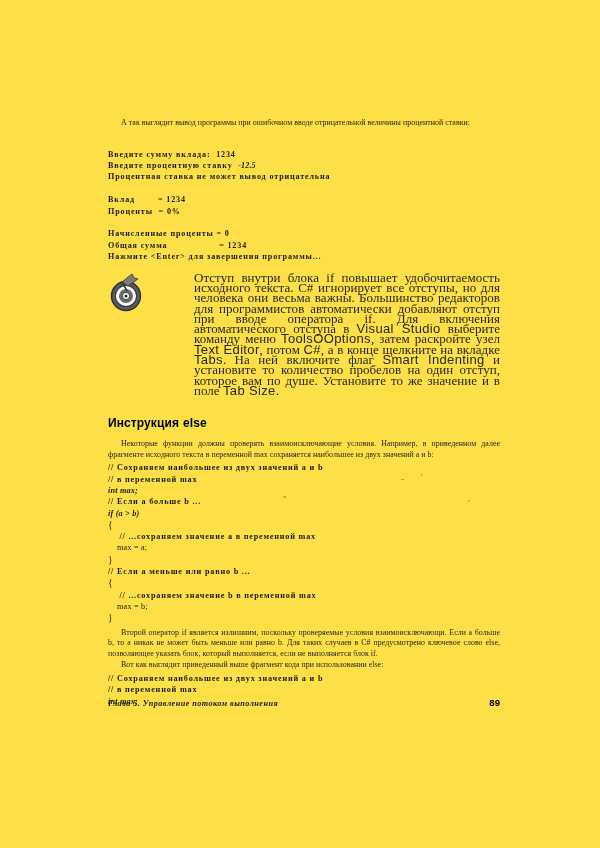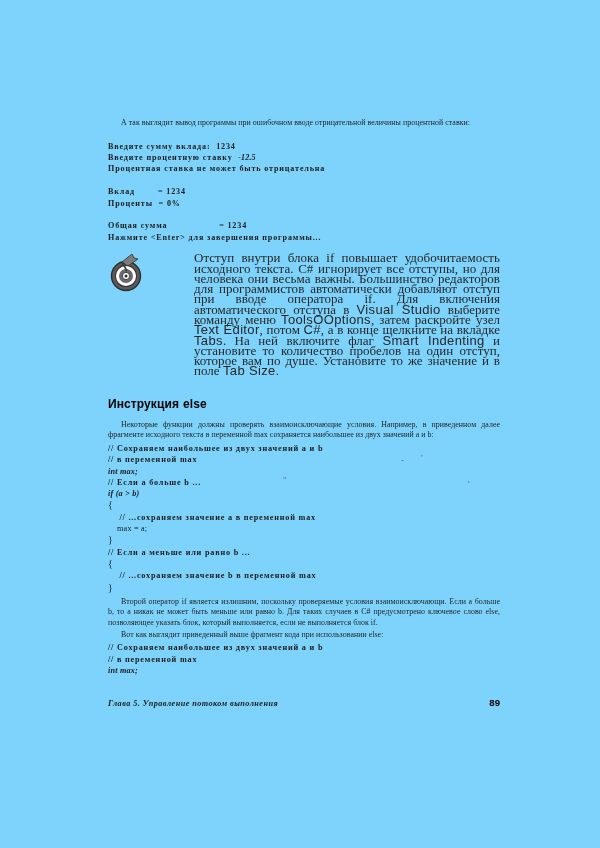--- a/index.html
+++ b/index.html
@@ -14,21 +14,21 @@
     font-family: "Liberation Serif", "DejaVu Serif", serif;
     color: #1c1c1c;
     overflow: hidden;
   }
 
   .page {
     position: absolute;
     left: 0; top: 0;
     width: 600px;
     height: 848px;
-    background: #7dd3fc;
+    background: #fde047;
   }
 
   .content {
     position: absolute;
     left: 108px;
     top: 118px;
     width: 392px;
   }
 
   
@@ -163,28 +163,29 @@
 </style>
 </head>
 <body>
 
 <div class="page">
 
   <div class="content">
 
     <p class="para indent">А так выглядит вывод программы при ошибочном вводе отрицательной величины процентной ставки:</p>
 
-    <div style="margin-top:12px;">
+    <div style="margin-top:20px;">
       <div class="console"><span>Введите сумму вклада:  1234</span></div>
       <div class="console"><span>Введите процентную ставку  </span><span class="userinput">-12.5</span></div>
-      <div class="console"><span>Процентная ставка не может быть отрицательна</span></div>
+      <div class="console"><span>Процентная ставка не может вывод отрицательна</span></div>
       <div class="spacer-line"></div>
       <div class="console"><span>Вклад        = 1234</span></div>
       <div class="console"><span>Проценты  = 0%</span></div>
       <div class="spacer-line"></div>
+      <div class="console"><span>Начисленные проценты = 0</span></div>
       <div class="console"><span>Общая сумма                  = 1234</span></div>
       <div class="console"><span>Нажмите &lt;Enter&gt; для завершения программы...</span></div>
     </div>
 
     <div class="tipblock">
       <div class="tip-icon">
         <svg width="38" height="40" viewBox="0 0 38 40" xmlns="http://www.w3.org/2000/svg">
           <circle cx="18" cy="23" r="14.5" fill="#5b5b5b"></circle>
           <circle cx="18" cy="23" r="14.5" fill="none" stroke="#2e2e2e" stroke-width="1.4"></circle>
           <circle cx="18" cy="23" r="10.6" fill="#ffffff"></circle>
@@ -210,20 +211,21 @@
       <div class="code"><span class="kw">int max;</span></div>
       <div class="code"><span class="cmt">// Если a больше b ...</span></div>
       <div class="code"><span class="kw">if (a &gt; b)</span></div>
       <div class="code"><span class="brace">{</span></div>
       <div class="code"><span class="cmt">    // ...сохраняем значение a в переменной max</span></div>
       <div class="code"><span class="plain">    max = a;</span></div>
       <div class="code"><span class="brace">}</span></div>
       <div class="code"><span class="cmt">// Если a меньше или равно b ...</span></div>
       <div class="code"><span class="brace">{</span></div>
       <div class="code"><span class="cmt">    // ...сохраняем значение b в переменной max</span></div>
+      <div class="code"><span class="plain">    max = b;</span></div>
       <div class="code"><span class="brace">}</span></div>
 
       <span class="artifact" style="left:293px; top:12px; font-size:9px;">-</span>
       <span class="artifact" style="left:313px; top:10px; font-size:9px;">'</span>
       <span class="artifact" style="left:175px; top:32px; font-size:9px;">"</span>
       <span class="artifact" style="left:360px; top:36px; font-size:9px;">'</span>
     </div>
 
     <p class="para indent" style="margin-top:3px;">Второй оператор if является излишним, поскольку проверяемые условия взаимоисключающи. Если a больше b, то a никак не может быть меньше или равно b. Для таких случаев в C# предусмотрено ключевое слово else, позволяющее указать блок, который выполняется, если не выполняется блок if.</p>
     <p class="para indent">Вот как выглядит приведенный выше фрагмент кода при использовании else:</p>

